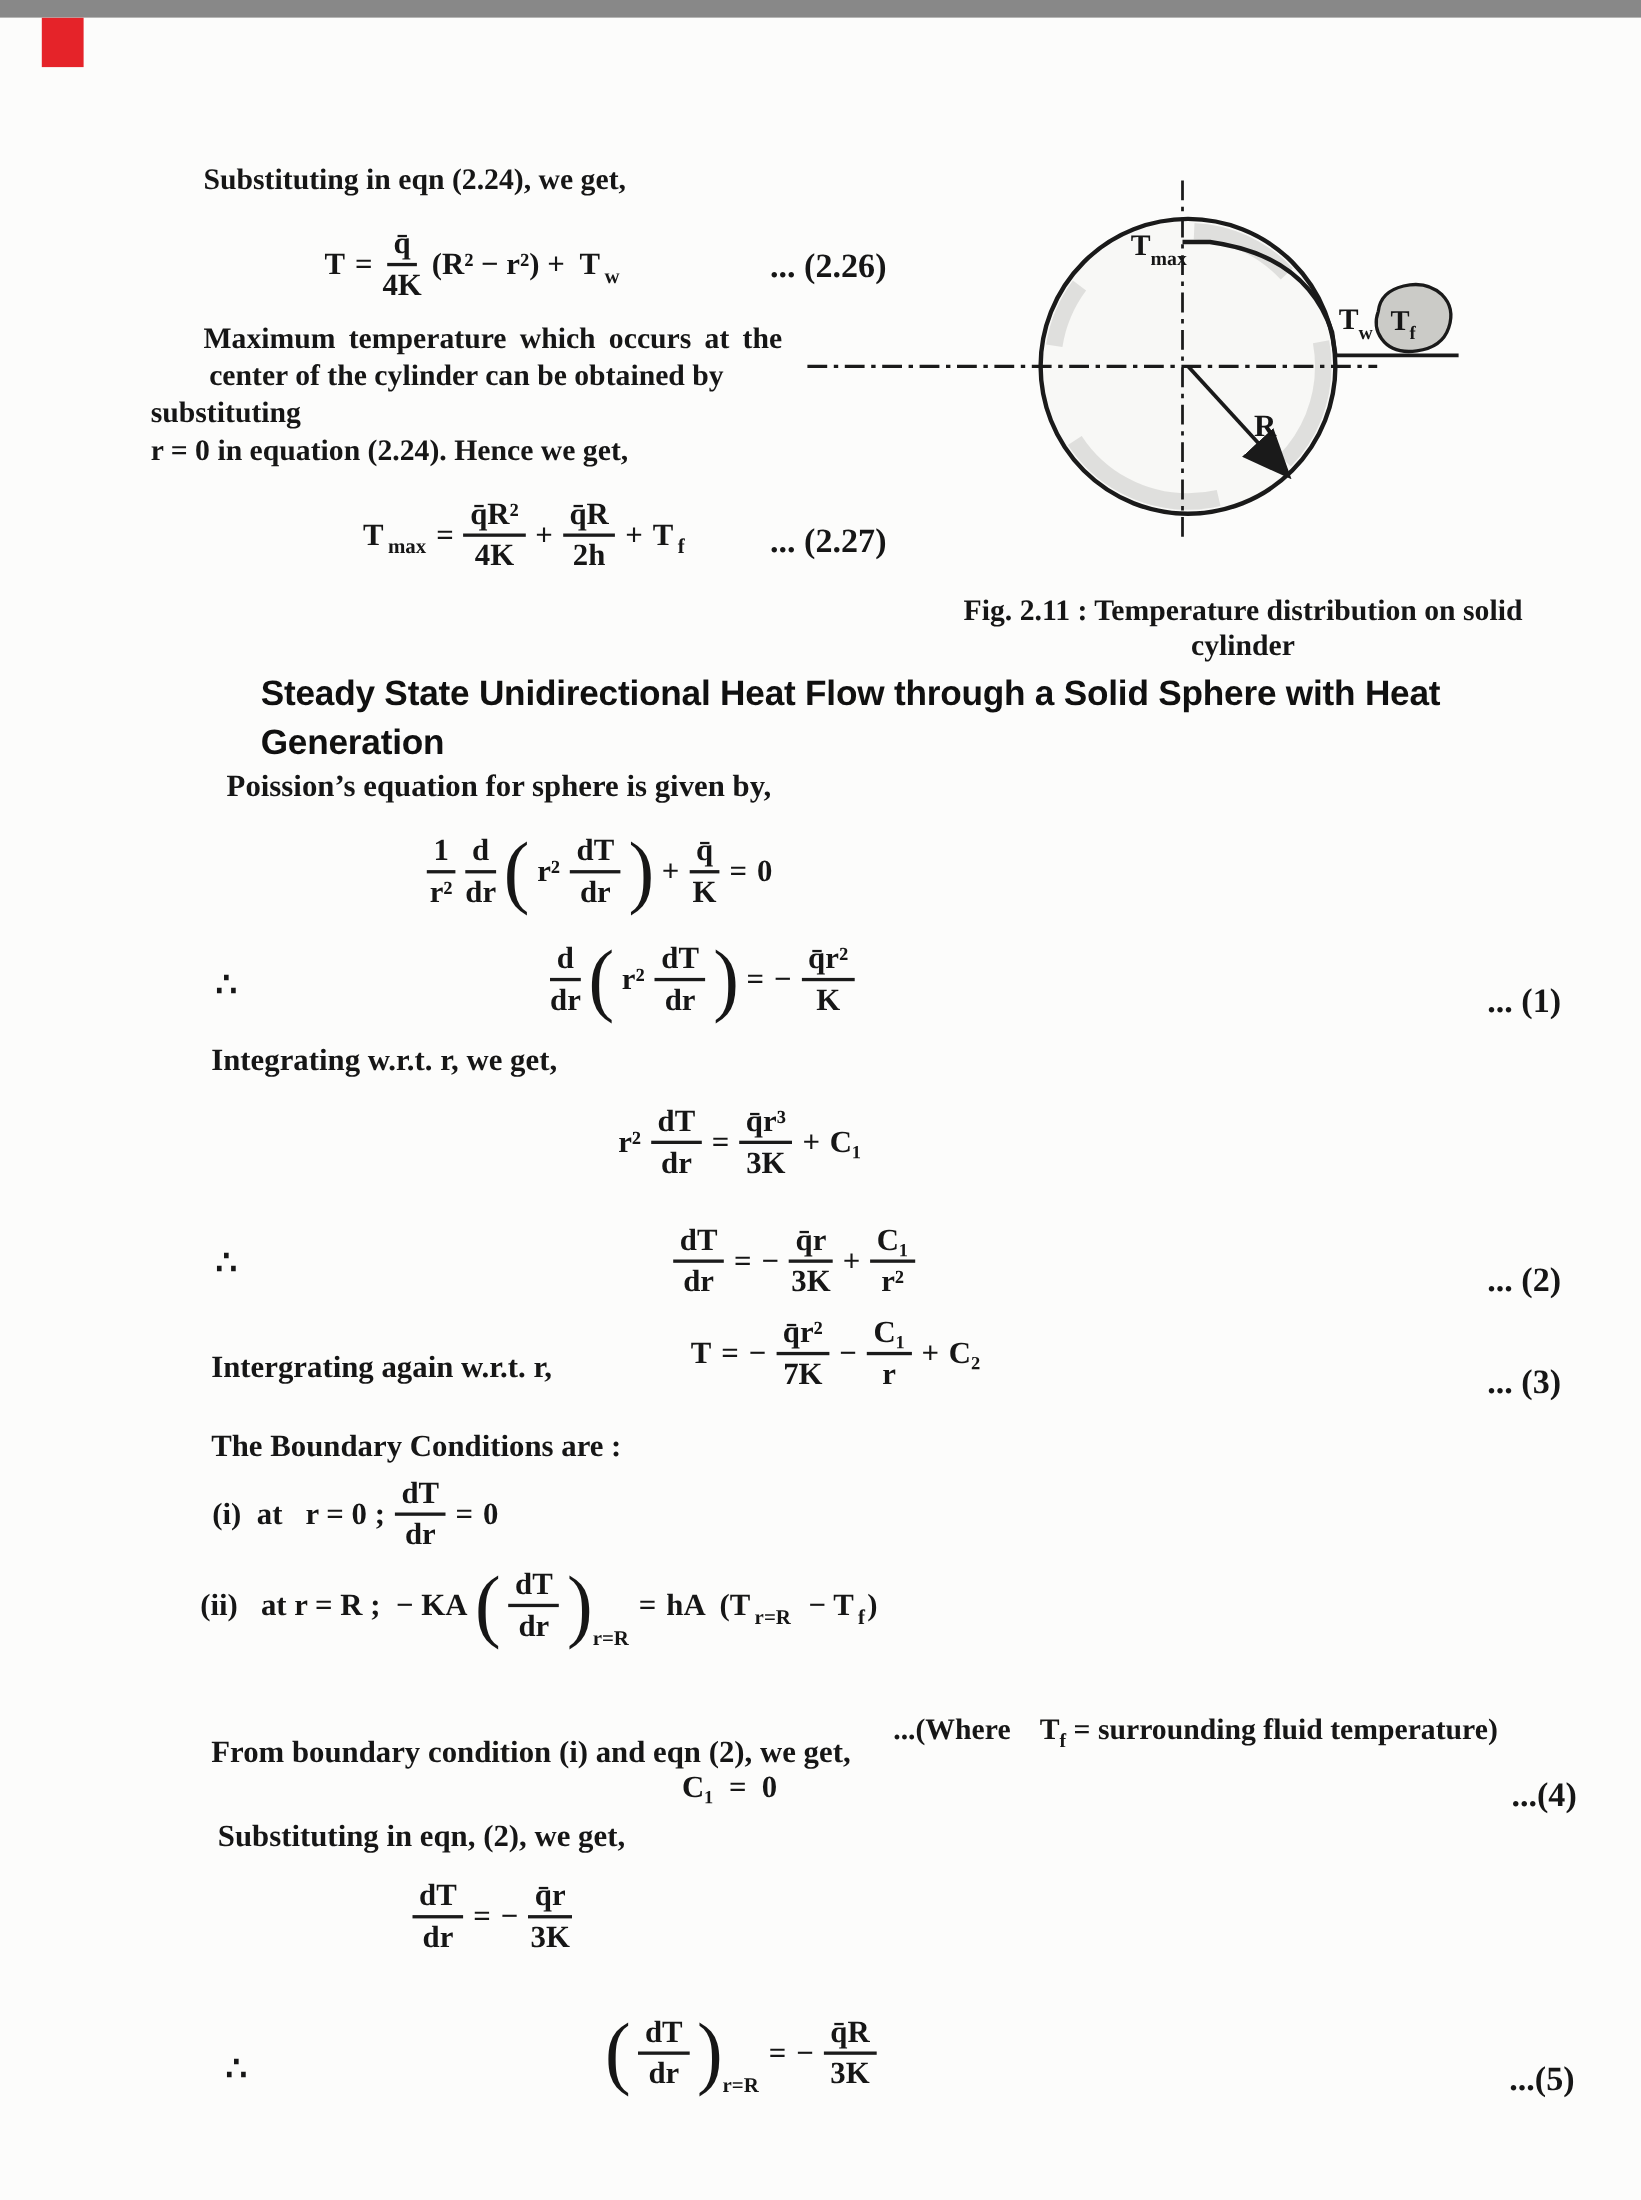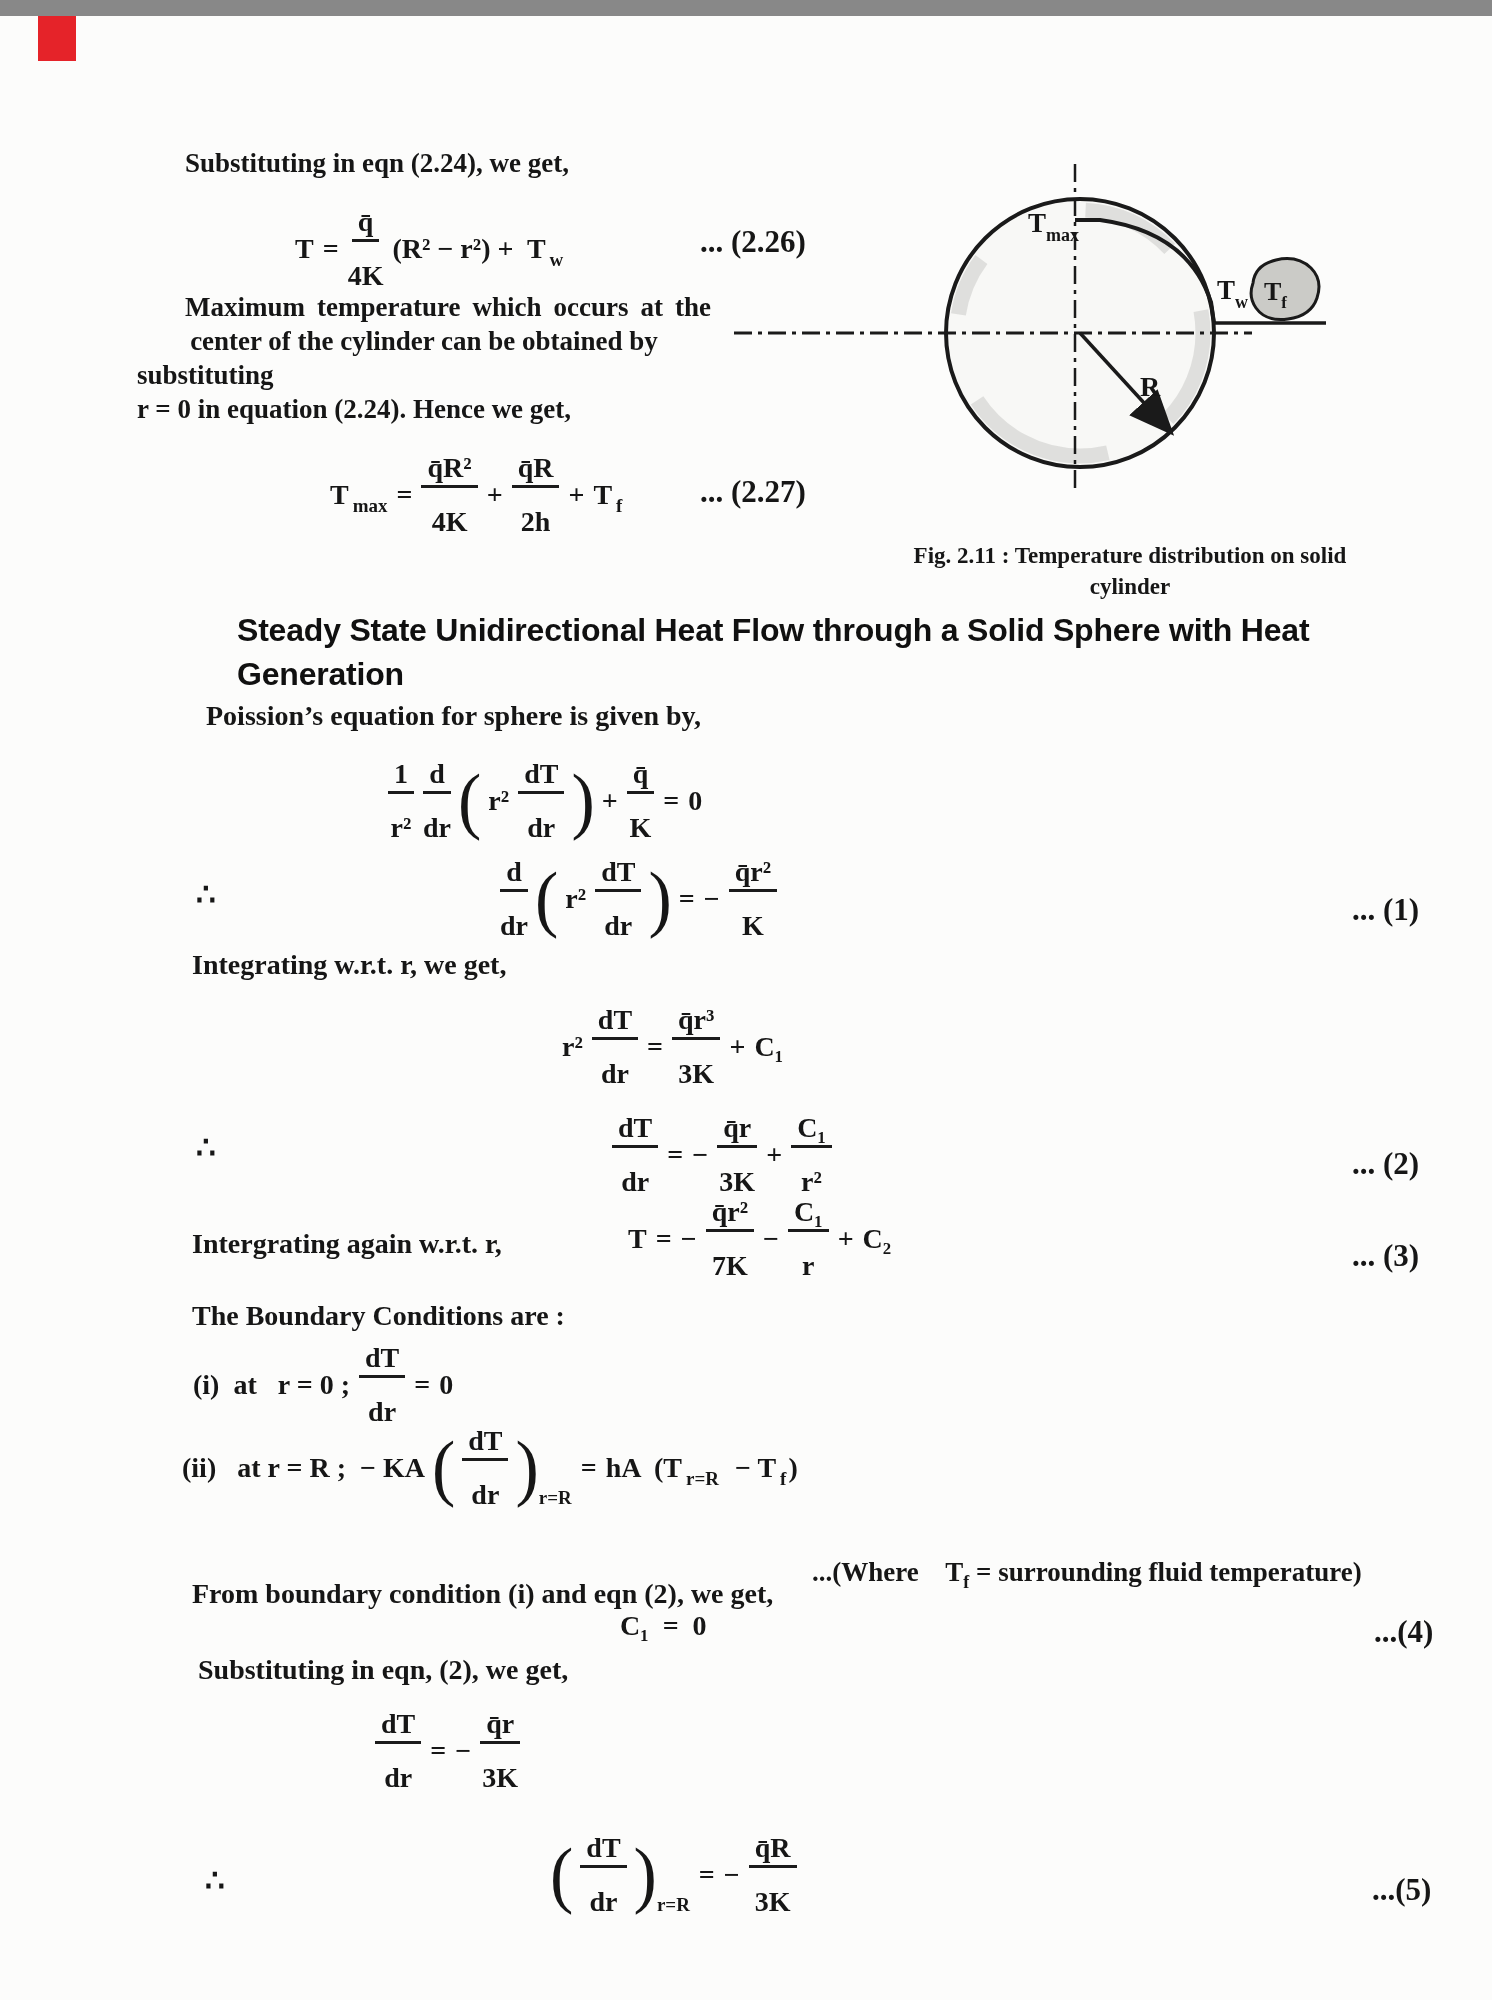--- a/index.html
+++ b/index.html
@@ -10,32 +10,32 @@
     font-family:"Liberation Serif","DejaVu Serif",serif;
     color:#161616; font-weight:600;
   }
   .abs { position:absolute; }
   .para  { font-size:27px; line-height:34px; }
   .label { font-size:28px; }
   .jline { text-align-last:justify;text-align:center; }
   .eq { display:flex; align-items:center; gap:9px; font-size:28px; white-space:pre; line-height:1.12; }
   .frac { display:inline-flex; flex-direction:column; align-items:center; line-height:1.12; text-align:center; }
   .frac .num { padding:0 6px 2px; border-bottom:3px solid #1b1b1b; }
-  .frac .den { padding-top:18px; }
+  .frac .den { padding-top:2px; }
   .sb   { font-size:19px; transform:translateY(11px); margin-left:-5px; display:inline-block; }
   .psub { font-size:19px; transform:translateY(30px); margin-left:-7px; }
   .tight { margin-left:-7px; }
   .bigp { font-size:70px; font-weight:400; line-height:.85; transform:scaleY(1.06); margin:0 -2px; }
   .tag { font-size:31px; }
   .tf  { font-size:31px; font-weight:700; }
   .heading {
     font-family:"Liberation Sans","DejaVu Sans",sans-serif;
     font-size:32px; line-height:44px; font-weight:700; letter-spacing:-0.2px; color:#101010;
   }
-  .caption { font-size:23px; line-height:31px; font-weight:700; text-align:center; }
+  .caption { font-size:27px; line-height:31px; font-weight:700; text-align:center; }
   .redmark { background:#e52329; }
   svg text { font-family:"Liberation Serif","DejaVu Serif",serif; fill:#161616; font-weight:600; }
 </style>
 </head>
 <body>
 
 <div class="page">
 
   <div class="abs redmark" style="left:38px;top:0;width:38px;height:45px;"></div>
 

